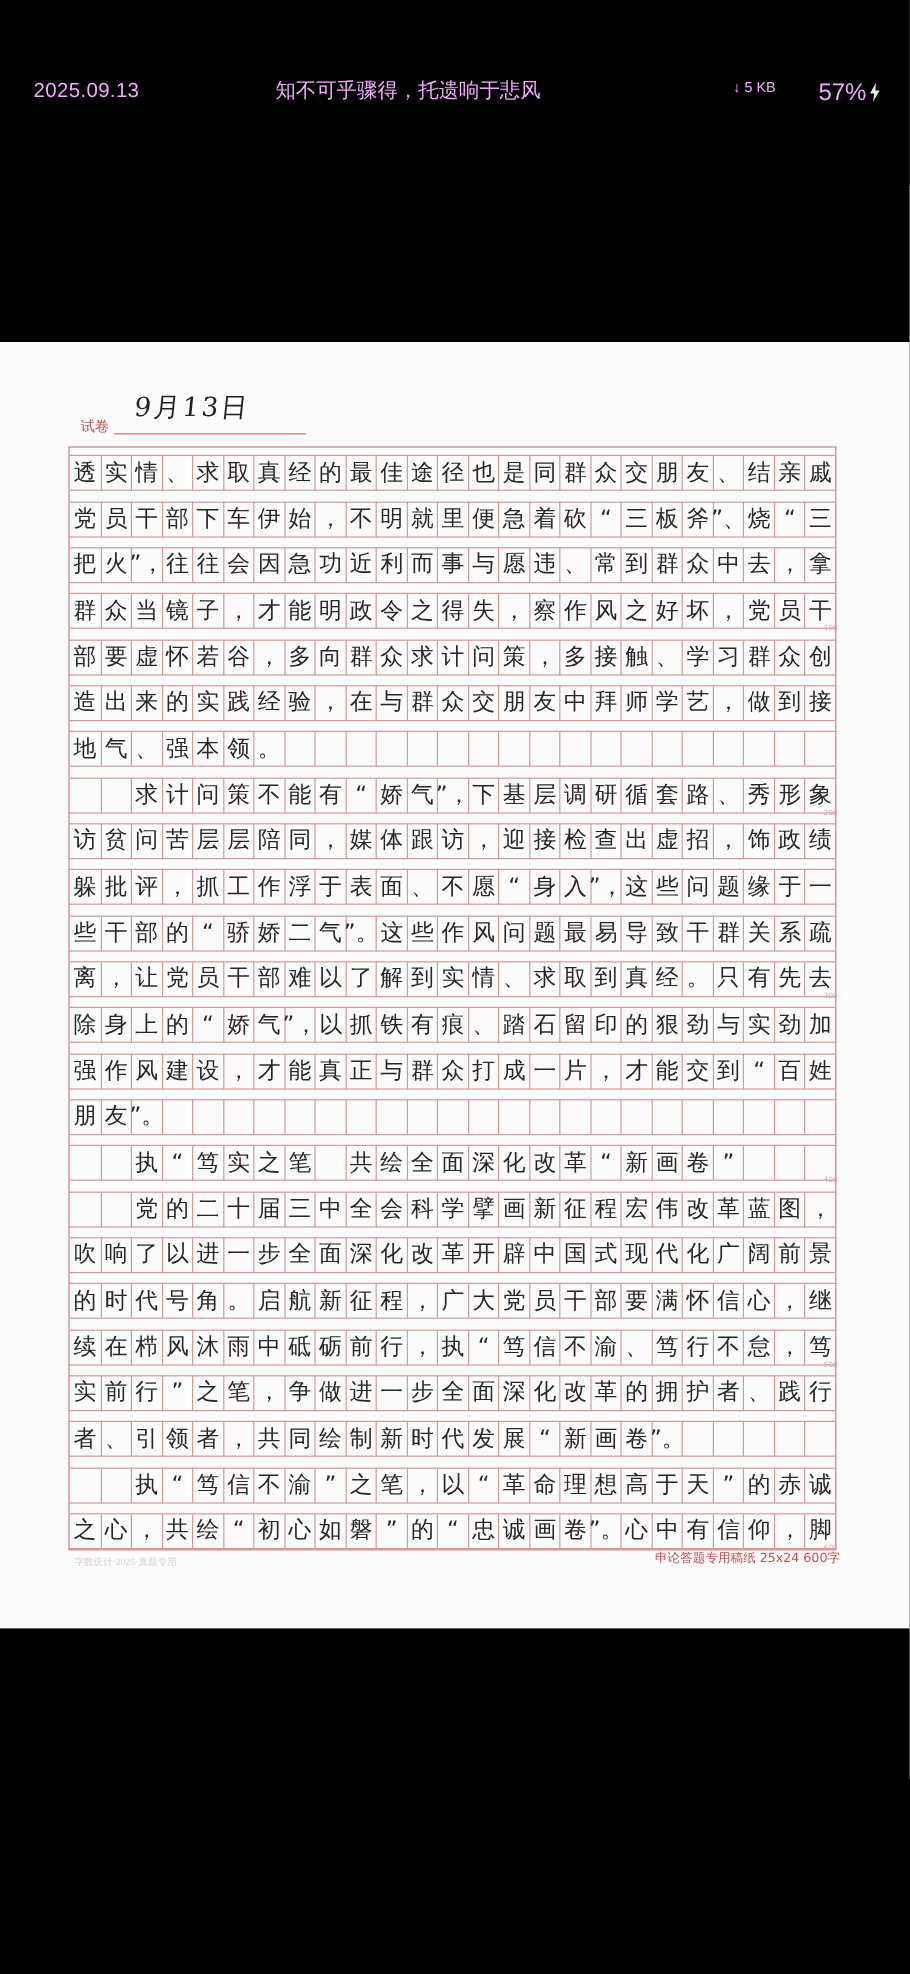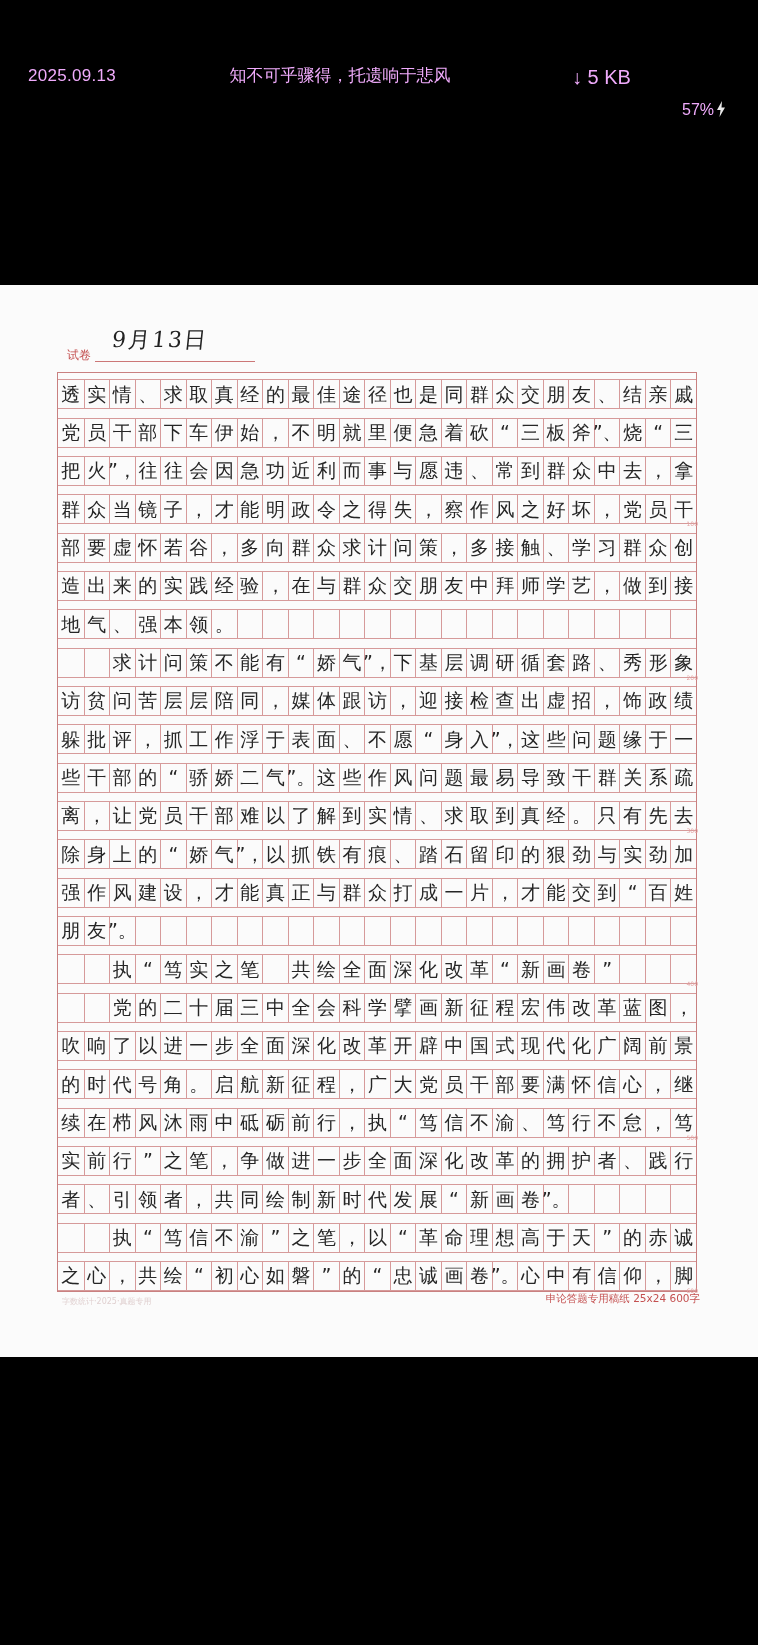--- a/index.html
+++ b/index.html
@@ -1,40 +1,40 @@
 <!DOCTYPE html>
 <html><head>
 <meta charset="utf-8">
 <style>
   html, body { margin:0; padding:0; }
   body { width:758px; height:1645px; background:#000; position:relative; overflow:hidden;
          font-family:"DejaVu Sans", sans-serif; }
   .status-bar { position:absolute; left:0; top:0; width:758px; height:155px; background:#000; color:#f0abfc; }
   .sb-date { position:absolute; left:28px; top:66px; font-size:17px; font-family:"Liberation Sans", sans-serif; letter-spacing:0.3px; }
   .sb-title { position:absolute; left:0; width:680px; top:64px; text-align:center; font-size:17px; }
-  .sb-net { position:absolute; left:572px; top:66px; font-size:20px; font-family:"Liberation Sans", sans-serif; }
-  .sb-batt { position:absolute; left:682px; top:66px; font-size:16px; font-family:"Liberation Sans", sans-serif;margin-top:35px; }
+  .sb-net { position:absolute; left:611px; top:66px; font-size:12px; font-family:"Liberation Sans", sans-serif; }
+  .sb-batt { position:absolute; left:682px; top:66px; font-size:20px; font-family:"Liberation Sans", sans-serif; }
   .sb-bolt { display:inline-block; width:10px; height:16px; vertical-align:-2px; margin-left:2px; }
 
   .paper { position:absolute; left:0; top:285px; width:758px; height:1224px; background:#fbfbfb; }
   .header-label { position:absolute; left:67px; top:62px; font-size:12px; color:#c45050; }
   .header-line { position:absolute; left:95px; top:76px; width:160px; height:0; border-top:1px solid #c77; }
   .header-date { position:absolute; left:112px; top:40px; font-size:22px; color:#222; font-family:"DejaVu Serif", serif; letter-spacing:2px; transform:skewX(-6deg); }
 
   .grid-box { position:absolute; left:57px; top:87px; width:640px; height:920px;
               border:1.5px solid #c98080; box-sizing:border-box; }
   .grid-row { position:absolute; left:0; width:100%; height:30px; display:flex; }
   .cell { width:25.6px; height:30px; box-sizing:border-box; border-left:1px solid #d69a9a;
           border-top:1px solid #d69a9a; border-bottom:1px solid #d69a9a;
           display:flex; align-items:center; justify-content:center;
           font-size:19px; color:#262626; font-family:"DejaVu Sans", sans-serif; line-height:1; }
   .cell:first-child { border-left:none; }
   .row-count { position:absolute; right:-2px; font-size:6px; color:#e2a0a0; }
 
-  .footer-left { position:absolute; left:62px; top:1011px; font-size:8px; color:#e0d0d0; }
+  .footer-left { position:absolute; left:62px; top:1011px; font-size:8px; color:#e0d0d0;font-family:Liberation Serif, serif; }
   .footer-right { position:absolute; right:58px; top:1007px; font-size:10.5px; color:#c45050;margin-left:20px; }
   .bottom-black { position:absolute; left:0; top:1357px; width:758px; height:288px; background:#000; }
 </style>
 </head>
 <body>
 
 <div class="status-bar">
   <span class="sb-date">2025.09.13</span>
   <span class="sb-title">知不可乎骤得，托遗响于悲风</span>
   <span class="sb-net">↓ 5 KB</span>

